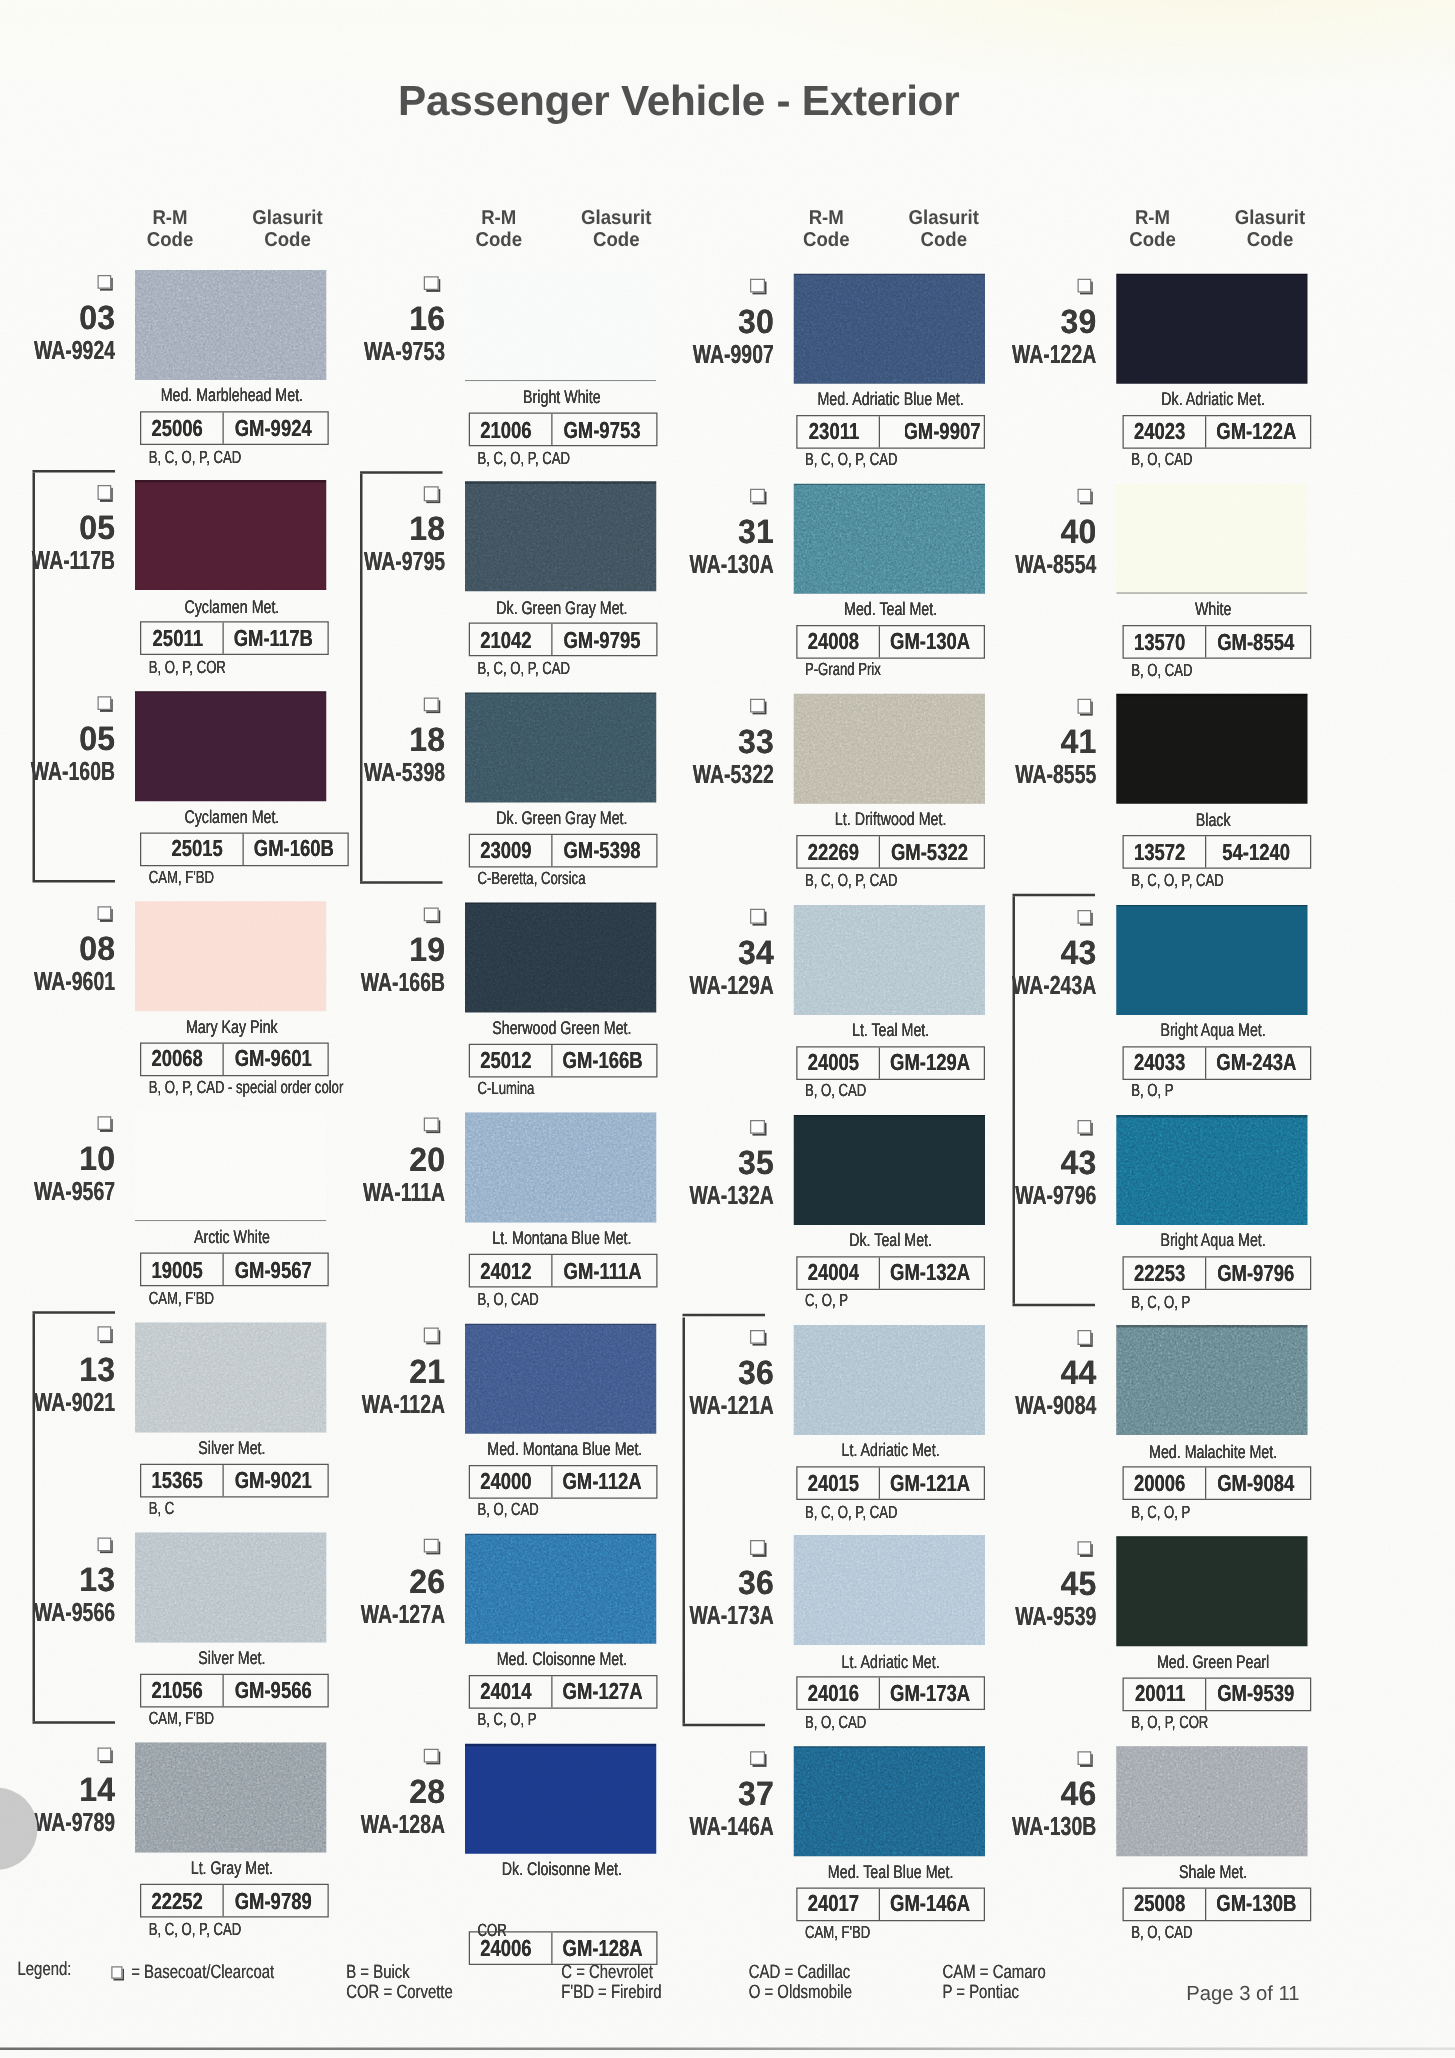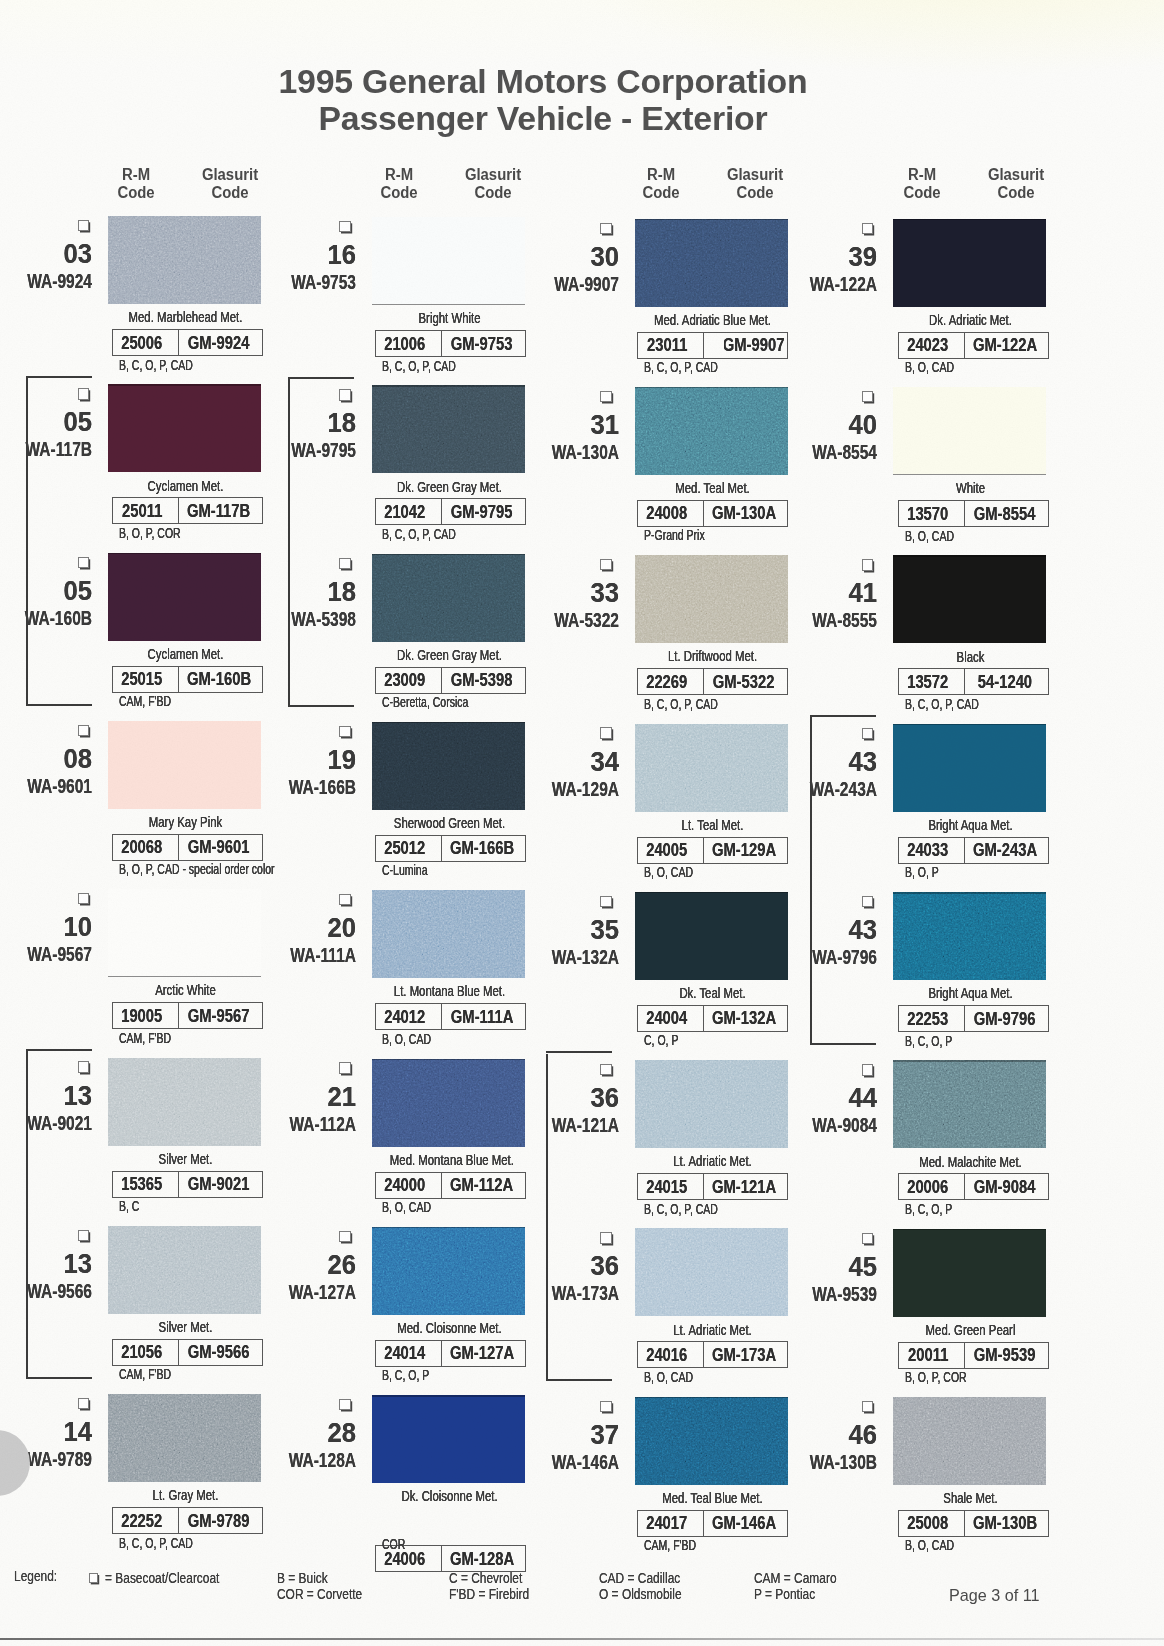--- a/index.html
+++ b/index.html
@@ -108,21 +108,20 @@
     </filter>
     <filter id="metalnoise2" x="0" y="0" width="100%" height="100%">
       <feTurbulence type="fractalNoise" baseFrequency="0.33" numOctaves="2" seed="41" stitchTiles="stitch" result="t2"></feTurbulence>
       <feColorMatrix in="t2" type="saturate" values="0"></feColorMatrix>
     </filter>
   </defs>
 </svg>
 <div class="page">
 
   <div class="title">
-    <span class="l1">1995 General Motors Corporation</span>
     <span class="l2">Passenger Vehicle - Exterior</span>
   </div>
 
   <div id="headers">
       <div class="colhead" style="left: 91px; top: 165.8px;">
         <span>R-M</span>
         <span>Code</span>
       </div>
       <div class="colhead" style="left: 184.5px; top: 165.8px;">
         <span>Glasurit</span>
@@ -192,21 +191,21 @@
         <div class="makes" style="left:118.5px;top:525.8px;">B, O, P, COR</div>
       </div>
       <div class="cell">
         <div class="swatch" style="left:108px;top:552.6px;background:#422038;">
           <div class="topshade"></div>
         </div>
         <div class="cbox" style="left:77.8px;top:556.5px;"></div>
         <div class="code" style="left:22px;top:577.6px;">05</div>
         <div class="wa" style="left:-18px;top:606.6px;">WA-160B</div>
         <div class="cname" style="left:109.2px;top:645.8000000000001px;">Cyclamen Met.</div>
-        <div class="codebox" style="left:112px;top:665.6px;">
+        <div class="codebox" style="left:112px;top:665.6px;padding-left:16px;">
           <div class="rm">
             <span>25015</span>
           </div>
           <div class="gl">
             <span>GM-160B</span>
           </div>
         </div>
         <div class="makes" style="left:118.5px;top:694.1px;">CAM, F'BD</div>
       </div>
       <div class="cell">

